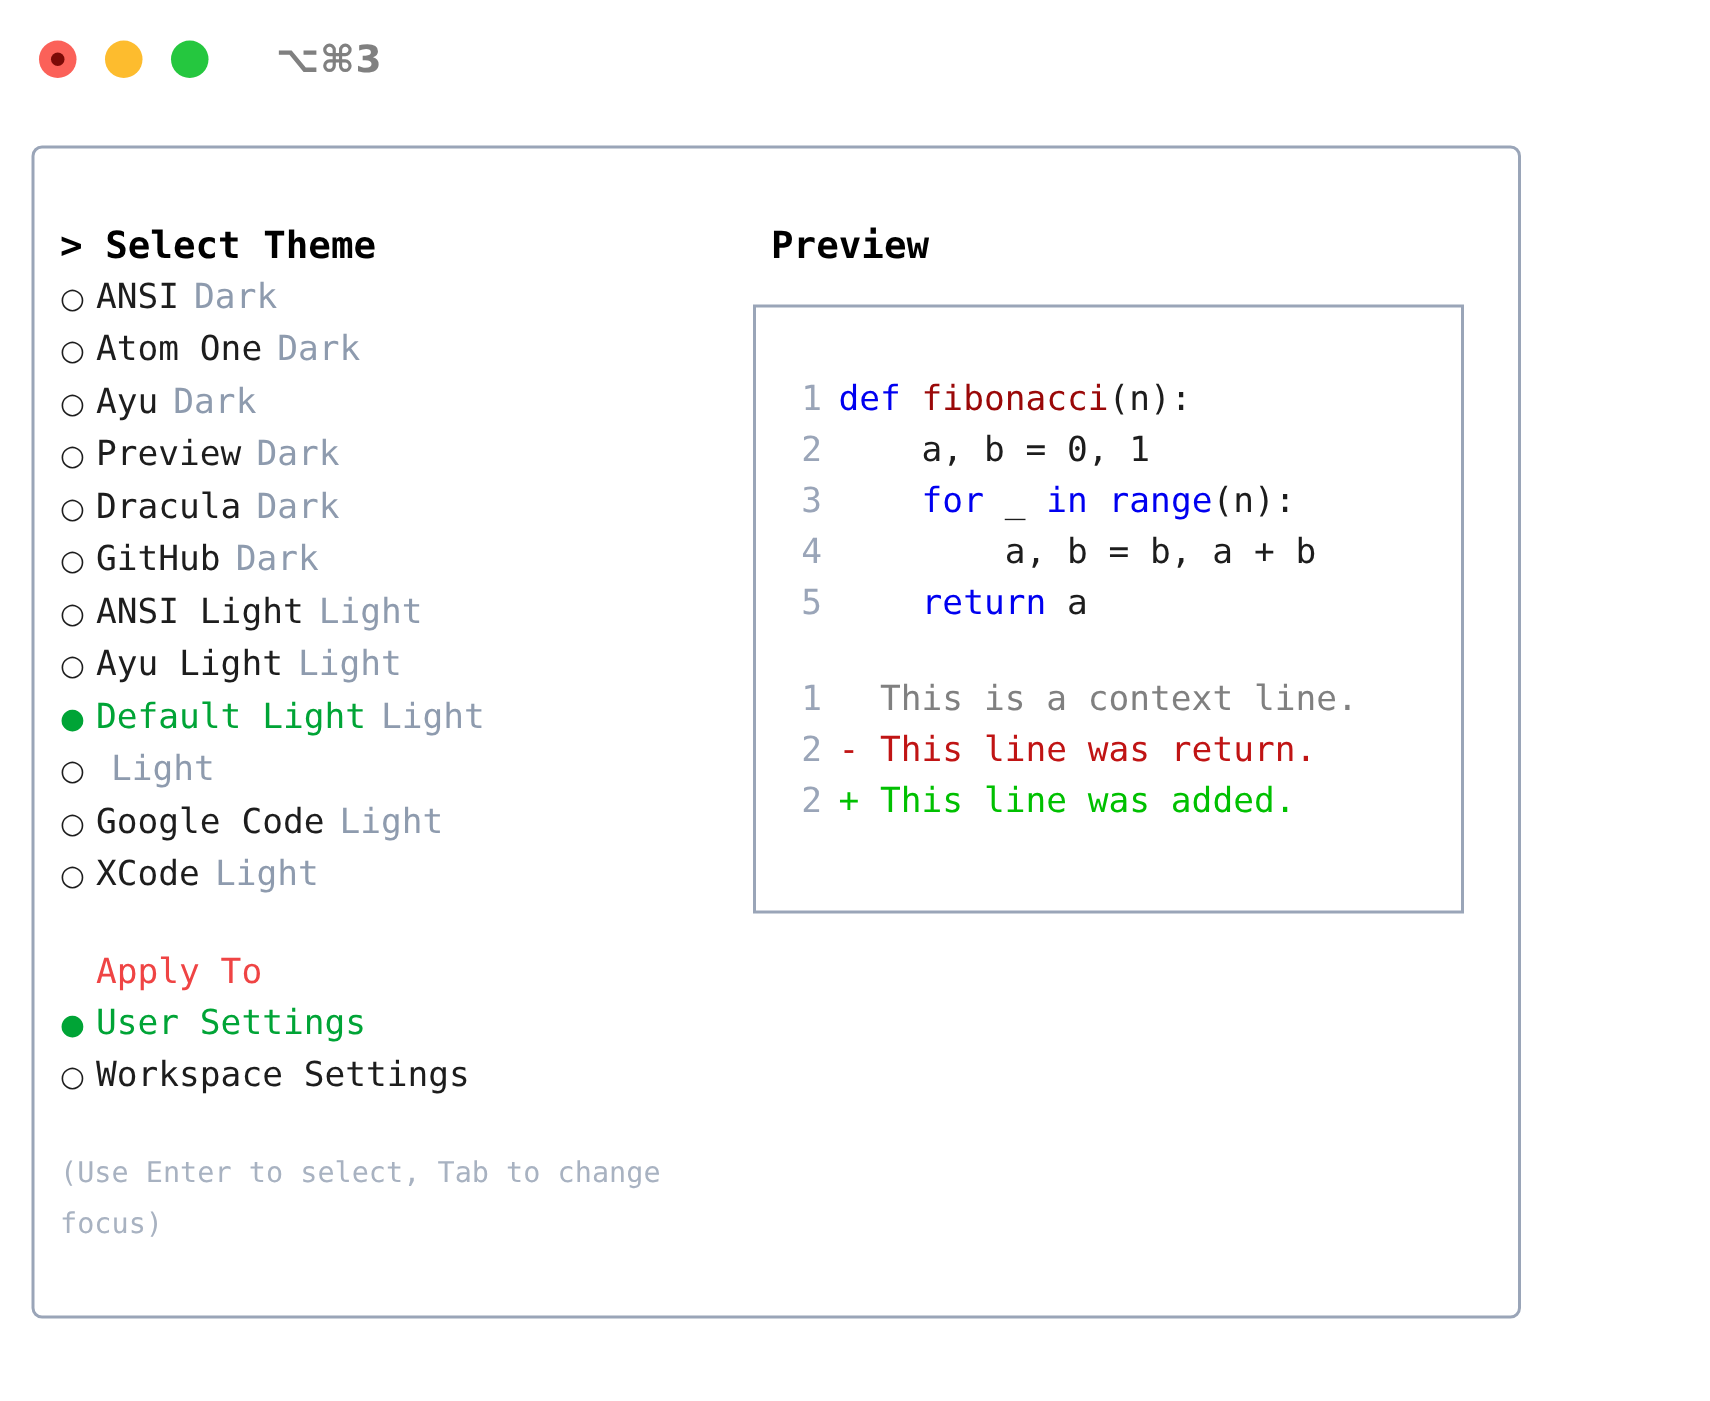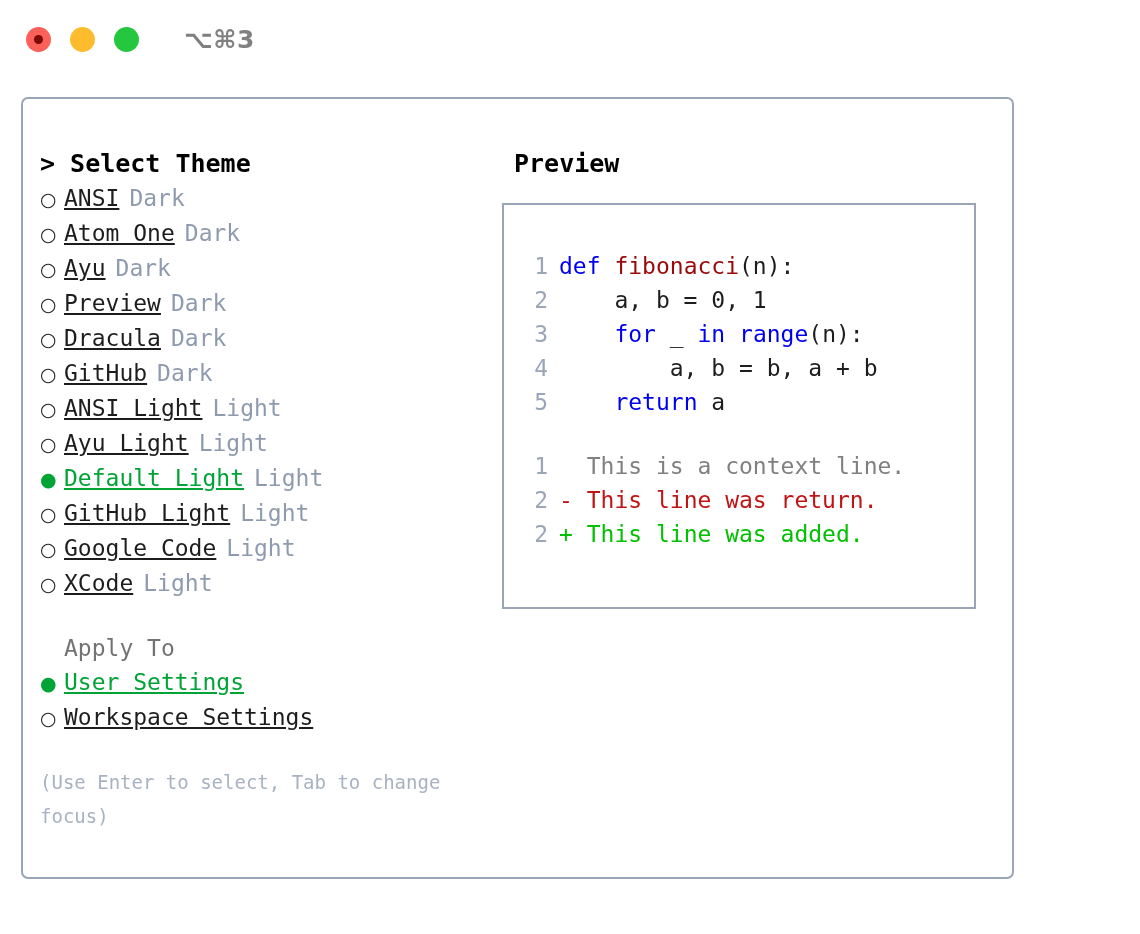--- a/index.html
+++ b/index.html
@@ -107,30 +107,30 @@
   }
   .bullet {
     width: 24px;
     flex: none;
     font-size: 19px;
     color: #1d1d1d;
     font-family: "DejaVu Sans", sans-serif;
   }
   .row.selected .bullet { color: #00a436; }
   .row.selected .label  { color: #00a436; }
-  .label { color: #1d1d1d; text-decoration: underline; }
+  .label { color: #1d1d1d; }
   .tag {
     color: #8e9bae;
     margin-left: 10px;
   }
   .spacer-30 { height: 30px; }
 
   .apply-head {
     font-size: 23px;
-    color: #737373;
+    color: #ef4444;
     line-height: 34px;
     padding-left: 24px;
     white-space: pre;
   }
 
   .hint {
     color: #a8b2c1;
     font-size: 19px;
     line-height: 34px;
     width: 420px;
@@ -199,21 +199,21 @@
         <div class="list" id="theme-list">
             <div class="row"><span class="bullet">○</span><span class="label">ANSI</span><span class="tag">Dark</span></div>
             <div class="row"><span class="bullet">○</span><span class="label">Atom One</span><span class="tag">Dark</span></div>
             <div class="row"><span class="bullet">○</span><span class="label">Ayu</span><span class="tag">Dark</span></div>
             <div class="row"><span class="bullet">○</span><span class="label">Preview</span><span class="tag">Dark</span></div>
             <div class="row"><span class="bullet">○</span><span class="label">Dracula</span><span class="tag">Dark</span></div>
             <div class="row"><span class="bullet">○</span><span class="label">GitHub</span><span class="tag">Dark</span></div>
             <div class="row"><span class="bullet">○</span><span class="label">ANSI Light</span><span class="tag">Light</span></div>
             <div class="row"><span class="bullet">○</span><span class="label">Ayu Light</span><span class="tag">Light</span></div>
             <div class="row selected"><span class="bullet">●</span><span class="label">Default Light</span><span class="tag">Light</span></div>
-            <div class="row"><span class="bullet">○</span><span class="label">GitHub Light</span><span class="tag">Light</span></div>
+            <div class="row"><span class="bullet">○</span><span class="tag">Light</span></div>
             <div class="row"><span class="bullet">○</span><span class="label">Google Code</span><span class="tag">Light</span></div>
             <div class="row"><span class="bullet">○</span><span class="label">XCode</span><span class="tag">Light</span></div>
           </div>
 
         <div class="spacer-30"></div>
 
         <div class="apply-head">Apply To</div>
         <div class="list" id="apply-list">
             <div class="row selected"><span class="bullet">●</span><span class="label">User Settings</span></div>
             <div class="row"><span class="bullet">○</span><span class="label">Workspace Settings</span></div>

